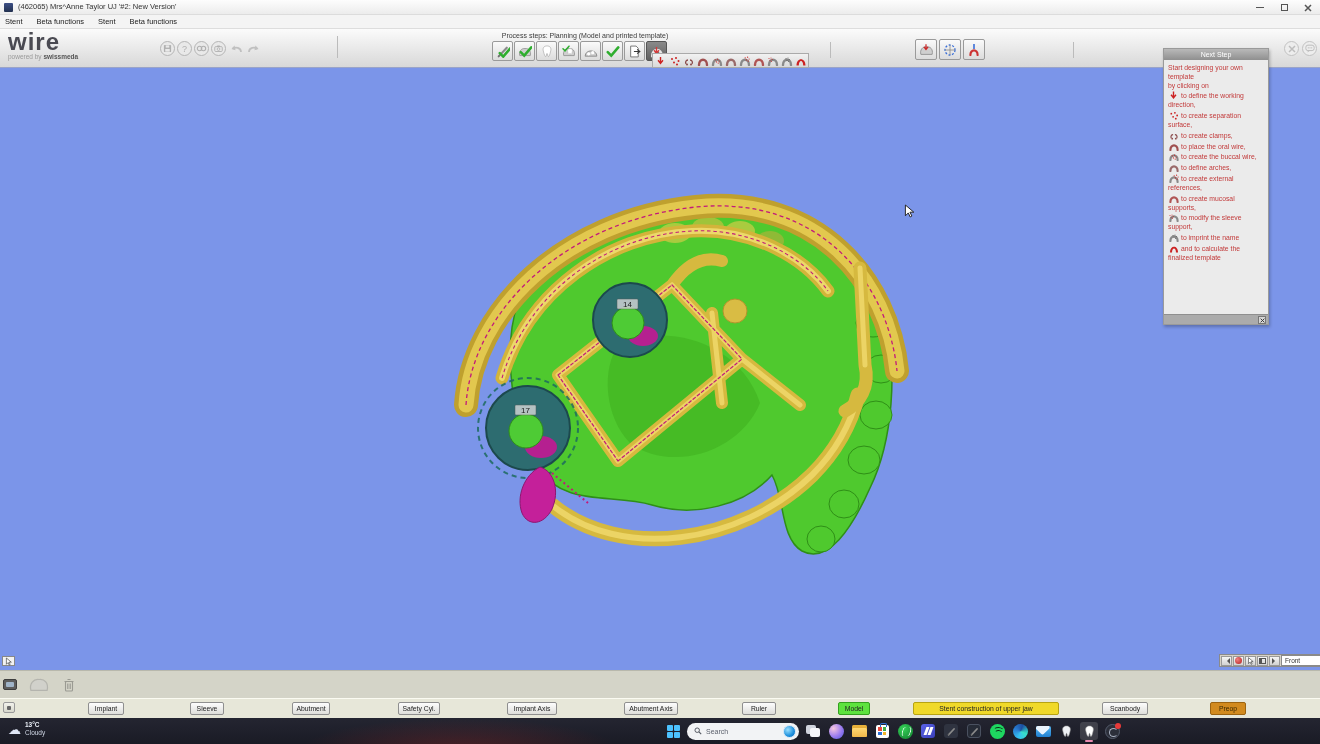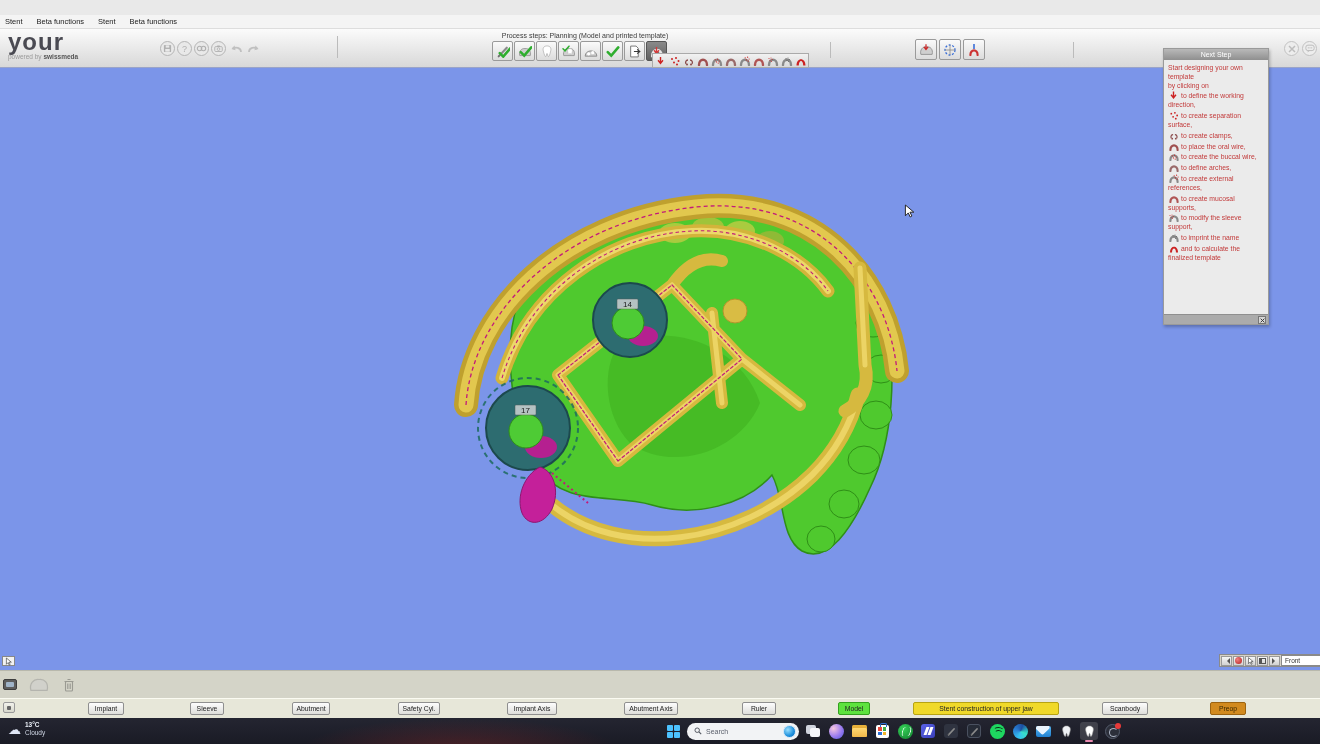--- a/index.html
+++ b/index.html
@@ -233,31 +233,46 @@
         <path d="M1.5,8.5 C0.5,5 3,2 6,2.5 C9,2 11.5,4.5 10.5,8.5 Z" fill="#cfcfcf" stroke="#8f8f8f" stroke-width=".7"></path>
       </symbol>
     <symbol id="sym-pointer" viewBox="0 0 10 12">
         <path d="M2,1 L2,10 L4.4,7.6 L6,11 L7.4,10.2 L5.8,7 L9,7 Z" fill="#fff" stroke="#222" stroke-width=".8"></path>
       </symbol>
   </defs>
 </svg>
 
 <div class="screen">
 
+  <div class="titlebar">
+    <div class="app-icon"></div>
+    <div class="title-text">(462065) Mrs^Anne Taylor UJ  '#2: New Version'</div>
+    <div class="winctl wc-min">
+        <div class="glyph-min"></div>
+      </div>
+    <div class="winctl wc-max">
+        <div class="glyph-max"></div>
+      </div>
+    <div class="winctl wc-close">
+        <svg class="glyph-x">
+          <use href="#sym-x"></use>
+        </svg>
+      </div>
+  </div>
 
   <div class="menubar">
     <span class="menu-item">Stent</span>
     <span class="menu-item">Beta functions</span>
     <span class="menu-item">Stent</span>
     <span class="menu-item">Beta functions</span>
   </div>
 
   <div class="toolbar"></div>
   <div class="logo">
-    <div class="logo-main"><span>your</span></div>
+    <div class="logo-main"><span>wire</span></div>
     <div class="logo-tag"><span>powered by</span> <b>swissmeda</b></div>
   </div>
   <div class="vsep" style="left:337px"></div>
   <div class="vsep" style="left:830px;height:16px;top:42px"></div>
   <div class="vsep" style="left:1073px;height:16px;top:42px"></div>
 
   <div class="round-tools">
     <div class="rbtn">
         <svg>
           <use href="#sym-save"></use>

